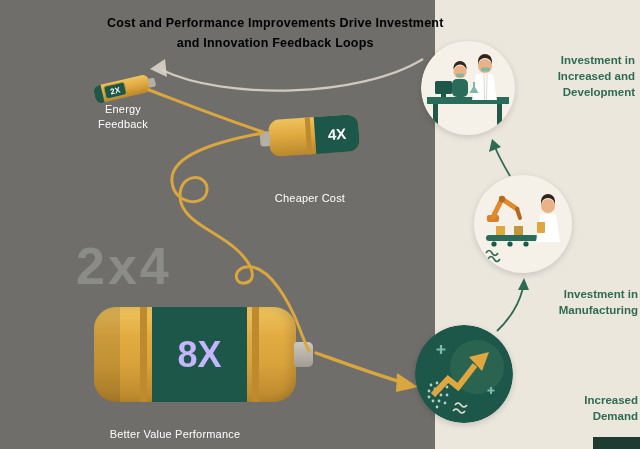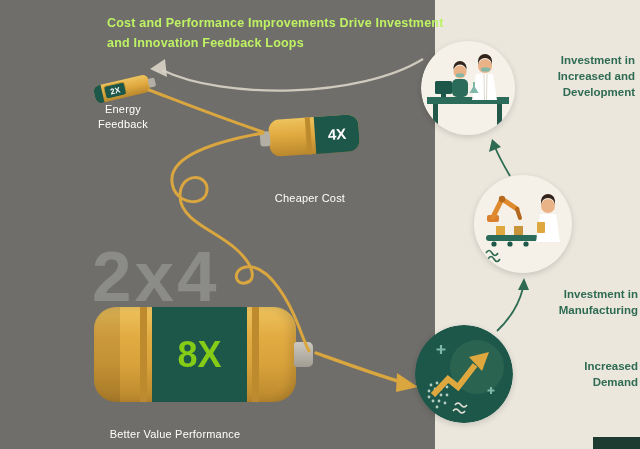--- a/index.html
+++ b/index.html
@@ -1,33 +1,33 @@
 <!DOCTYPE html>
 <html><head>
 <meta charset="utf-8">
 <style>
   * { margin:0; padding:0; box-sizing:border-box; }
   body { font-family:"Liberation Sans", sans-serif; background:#6f6e6a; }
   .canvas { position:relative; width:640px; height:449px; overflow:hidden; background:#6f6e6a; }
   .right-panel { position:absolute; left:435px; top:0; width:205px; height:449px; background:#ece7dd; }
 
-  .title { position:absolute; left:107px; top:13px; color:#bef264; font-size:12.5px; font-weight:700; line-height:1.6; letter-spacing:0.2px; }
-  .watermark { position:absolute; left:92px; top:236px; font-size:71px; font-weight:700; color:rgba(255,255,255,0.20); letter-spacing:3px; }
+  .title { position:absolute; left:107px; top:13px; color:#000000; font-size:12.5px; font-weight:700; line-height:1.6; letter-spacing:0.2px;text-align:center; }
+  .watermark { position:absolute; left:76px; top:236px; font-size:52px; font-weight:700; color:rgba(255,255,255,0.20); letter-spacing:3px; }
 
   .overlay { position:absolute; left:0; top:0; width:640px; height:449px; pointer-events:none; }
 
   .battery { position:absolute; }
   .b-large { left:94px; top:307px; width:202px; height:95px; border-radius:22px;
     background:linear-gradient(to bottom,#eec35d 0%,#e3ac43 30%,#d9a23a 60%,#b9872d 100%);
     box-shadow: inset -6px 0 8px rgba(0,0,0,0.12); }
   .b-large .endcap { position:absolute; left:0; top:0; width:26px; height:95px; border-radius:22px 0 0 22px; background:rgba(0,0,0,0.10); }
   .b-large .stripe1 { position:absolute; left:46px; top:0; width:7px; height:95px; background:#bd8b2e; }
   .b-large .stripe2 { position:absolute; left:158px; top:0; width:7px; height:95px; background:#bd8b2e; }
   .b-large .band { position:absolute; left:58px; top:0; width:95px; height:95px; background:#1d574a;
-    display:flex; align-items:center; justify-content:center; color:#84cc16; font-size:36px; font-weight:700; }
+    display:flex; align-items:center; justify-content:center; color:#c4b5fd; font-size:36px; font-weight:700; }
   .b-large .terminal { position:absolute; right:-17px; top:35px; width:19px; height:25px; border-radius:3px 5px 5px 3px;
     background:linear-gradient(to bottom,#ccc8bf,#a19d93); }
 
   .b-medium { left:269px; top:117px; width:90px; height:37px; border-radius:11px; transform:rotate(-4deg);
     background:linear-gradient(to bottom,#eec35d,#e0a93f 45%,#b9872d); }
   .b-medium .stripe { position:absolute; right:48px; top:0; width:5px; height:37px; background:#bd8b2e; }
   .b-medium .band { position:absolute; right:0; top:0; width:44px; height:37px; background:#1d574a; border-radius:0 11px 11px 0;
     display:flex; align-items:center; justify-content:center; color:#fff; font-size:15px; font-weight:700; }
   .b-medium .terminal { position:absolute; left:-9px; top:11px; width:10px; height:15px; border-radius:3px; background:#b3afa5; }
 
@@ -45,21 +45,21 @@
 
   .circle { position:absolute; border-radius:50%; overflow:hidden; box-shadow:0 2px 6px rgba(0,0,0,0.15); }
   .c-top { left:421px; top:41px; width:94px; height:94px; }
   .c-mid { left:474px; top:175px; width:98px; height:98px; }
   .c-bottom { left:415px; top:325px; width:98px; height:98px; }
   .circle svg { display:block; width:100%; height:100%; }
 
   .loop-label { position:absolute; color:#2e6b52; font-size:11.5px; font-weight:700; text-align:right; line-height:1.4; }
   .ll-rnd { left:513px; top:52px; width:122px; }
   .ll-man { left:516px; top:286px; width:122px; }
-  .ll-dem { left:528px; top:358px; width:110px; }
+  .ll-dem { left:528px; top:392px; width:110px; }
 
   .footer-bar { position:absolute; left:593px; top:437px; width:47px; height:12px; background:#1d3b31; }
 </style>
 </head>
 <body>
 
 <div class="canvas">
 
   <div class="right-panel"></div>
 

